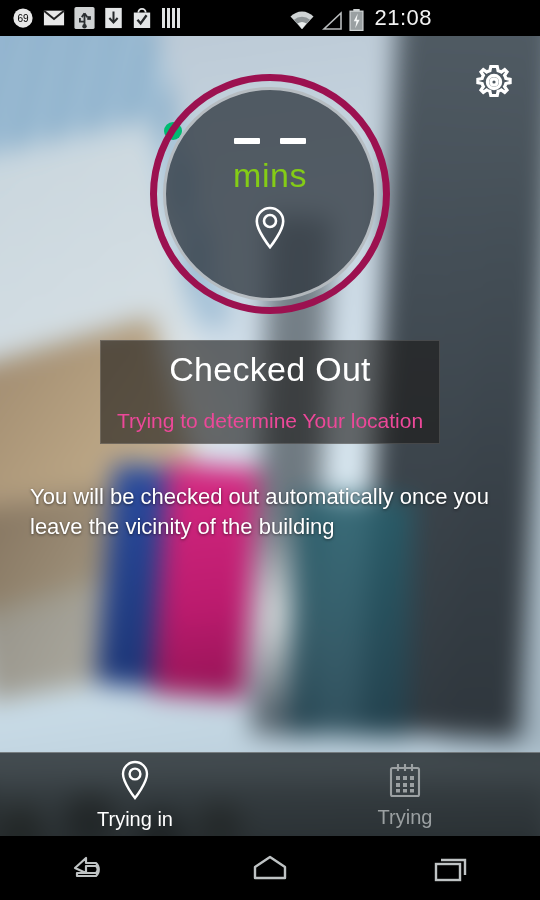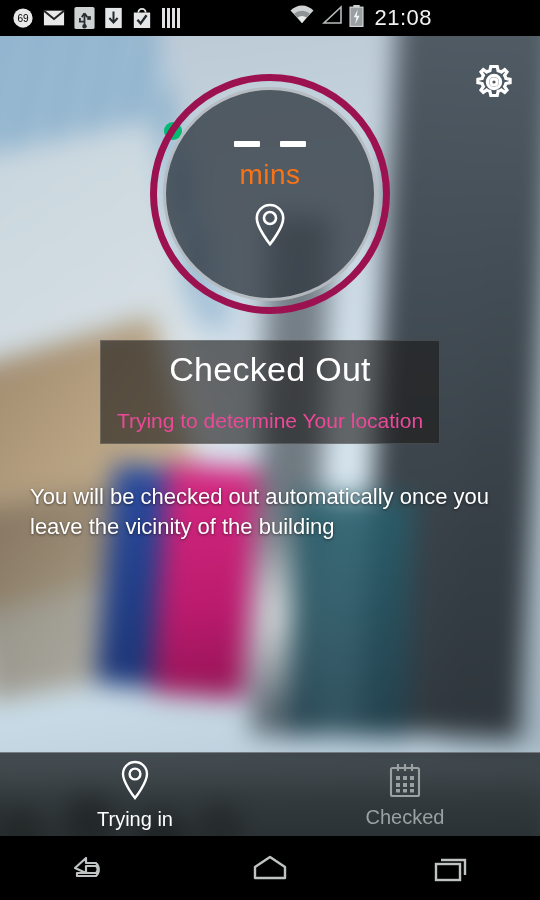--- a/index.html
+++ b/index.html
@@ -7,21 +7,21 @@
   body { font-family:"Liberation Sans", sans-serif; }
 
   .phone { position:relative; width:540px; height:900px; overflow:hidden; background:#000; }
 
   
   .statusbar {
     position:absolute; top:0; left:0; width:448px; height:36px;
     background:#000; display:flex; align-items:center; z-index:40;
   }
   .sb-left { display:flex; align-items:center; gap:9px; padding-left:12px; }
-  .sb-right { margin-left:auto; display:flex; align-items:flex-start; gap:6px; padding-right:16px; }
+  .sb-right { margin-left:auto; display:flex; align-items:flex-end; gap:6px; padding-right:16px; }
   .sb-time { color:#f2f2f2; font-size:22px; letter-spacing:.5px; padding-left:4px; }
 
   .ic { display:block; }
 
   
   .bg { position:absolute; top:36px; left:0; width:540px; height:864px; overflow:hidden; }
   .bg-inner {
     position:absolute; left:-40px; top:-40px; width:620px; height:944px;
     filter: blur(13px) saturate(1.05);
   }
@@ -120,21 +120,21 @@
     display:flex; flex-direction:column; align-items:center; justify-content:center;
   }
   .dial-inner {
     position:absolute; inset:6px; border-radius:50%;
     border:3px solid rgba(222,226,230,.72);
     background:rgba(45,53,60,.76);
     display:flex; flex-direction:column; align-items:center; justify-content:center;
   }
   .dial-dashes { display:flex; gap:20px; margin-top:6px; margin-bottom:4px; }
   .dash { width:26px; height:6px; background:#fff; border-radius:1px; }
-  .dial-units { color:#f97316; font-size:28px; line-height:1; margin-top:10px; letter-spacing:.5px; }
+  .dial-units { color:#84cc16; font-size:34px; line-height:1; margin-top:10px; letter-spacing:.5px; }
   .dial-pin { margin-top:12px; }
 
   .status-dot {
     position:absolute; left:14px; top:48px; width:18px; height:18px;
     border-radius:50%; background:#01bb72;
   }
 
   
   .card {
     position:absolute; left:100px; top:304px; width:340px; height:104px;
@@ -305,21 +305,21 @@
               <rect x="16" y="15" width="4" height="4"></rect>
               <rect x="23" y="15" width="4" height="4"></rect>
             <rect x="9" y="22" width="4" height="4"></rect>
               <rect x="16" y="22" width="4" height="4"></rect>
               <rect x="23" y="22" width="4" height="4"></rect>
             <rect x="9" y="28" width="4" height="3.5"></rect>
               <rect x="16" y="28" width="4" height="3.5"></rect>
               <rect x="23" y="28" width="4" height="3.5"></rect>
           </g>
         </svg>
-        <span class="tab-label">Checked</span>
+        <span class="tab-label">Trying</span>
       </div>
 
     </div>
 
     <div class="navbar">
       <div class="nav-btn">
         <svg width="54" height="34" viewBox="0 0 54 34">
           <path d="M12 17 L23 7 L23 12 L33 12 a9 9 0 0 1 0 13 L14 25 L14 22 L33 22 a5 5 0 0 0 0 -7 L23 15 L23 22 Z" fill="none" stroke="#bfc3c4" stroke-width="2.2" stroke-linejoin="round"></path>
         </svg>
       </div>

